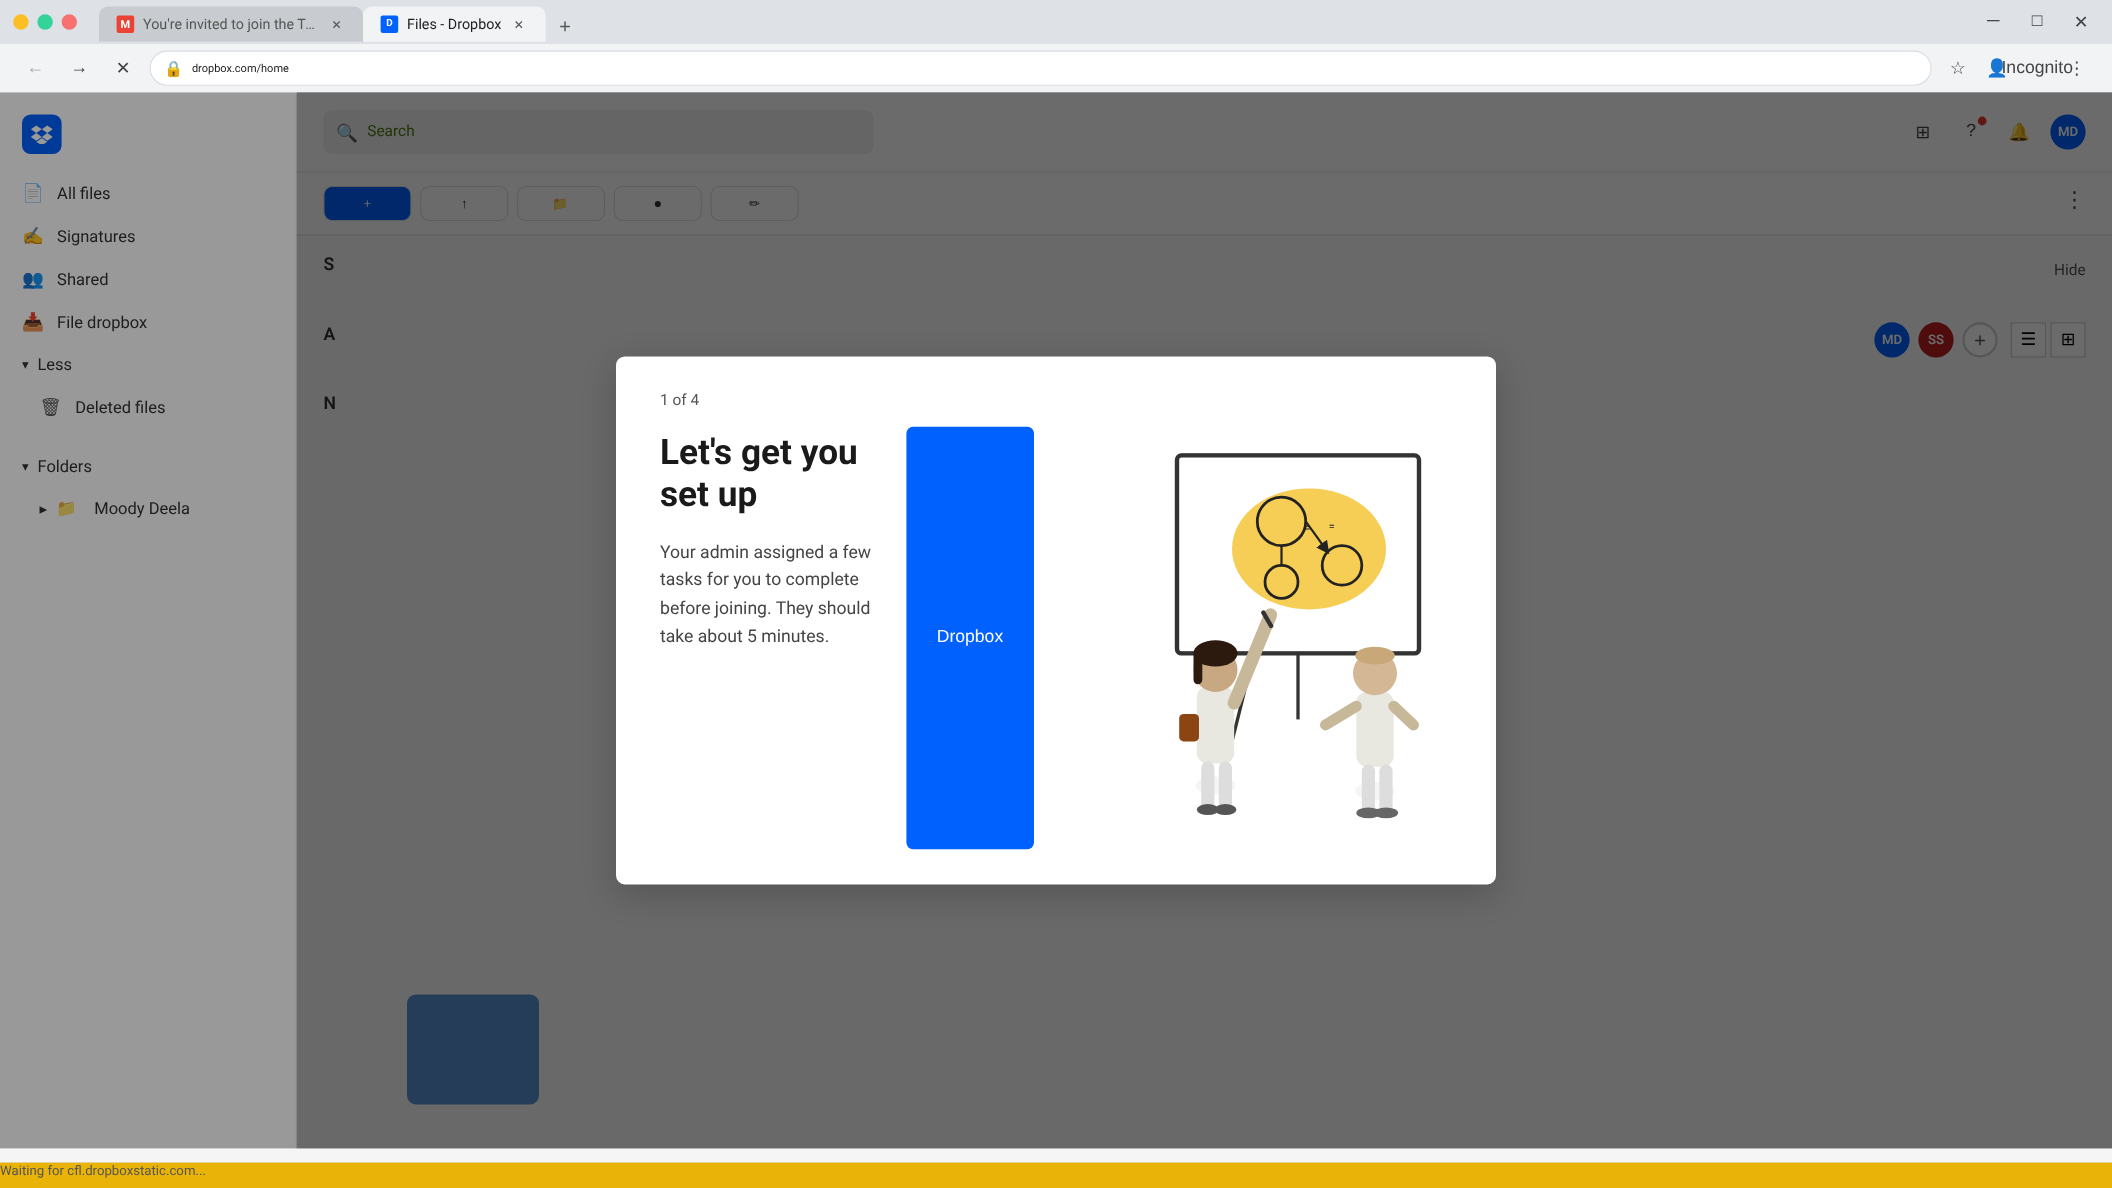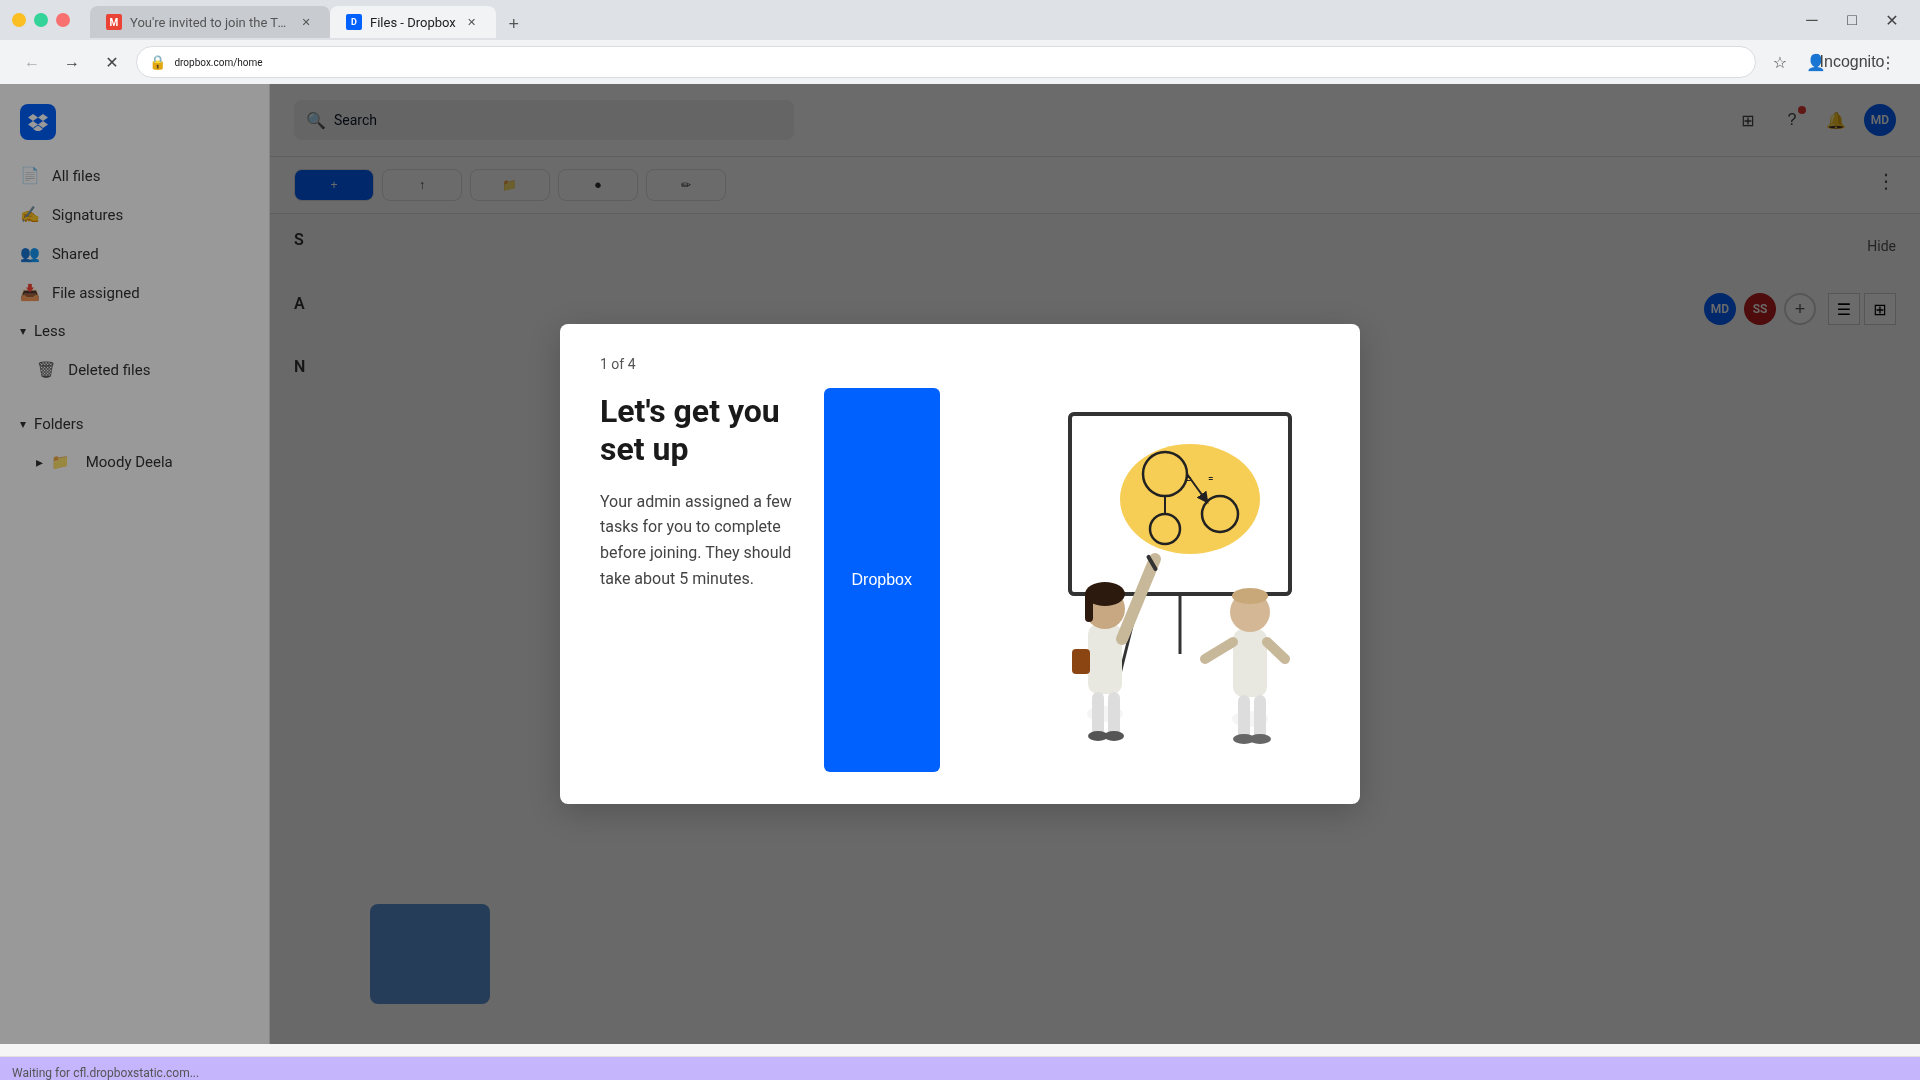--- a/index.html
+++ b/index.html
@@ -353,25 +353,25 @@
       display: flex; align-items: center; justify-content: center;
       font-size: 16px;
     }
 
     .status-bar {
       position: fixed;
       bottom: 0;
       left: 0;
       right: 0;
       height: 24px;
-      background: #c4b5fd;
+      background: #eab308;
       border-top: 1px solid #e0e0e0;
       display: flex;
-      align-items: flex-end;
-      padding: 0 12px;
+      align-items: flex-start;
+      padding: 0 0;
       font-size: 12px;
       color: #555;
     }
 
     
     .gmail-favicon {
       width: 16px; height: 16px;
       background: #ea4335;
       border-radius: 2px;
       display: flex; align-items: center; justify-content: center;
@@ -461,21 +461,21 @@
     <div class="sidebar-item">
       <span class="sidebar-icon">✍</span>
       <span>Signatures</span>
     </div>
     <div class="sidebar-item">
       <span class="sidebar-icon">👥</span>
       <span>Shared</span>
     </div>
     <div class="sidebar-item">
       <span class="sidebar-icon">📥</span>
-      <span>File assigned</span>
+      <span>File dropbox</span>
     </div>
     <div class="sidebar-section">
       <span class="chevron">▾</span>
       <span>Less</span>
     </div>
     <div class="sidebar-item" style="padding-left:36px;">
       <span class="sidebar-icon">🗑</span>
       <span>Deleted files</span>
     </div>
 
@@ -489,21 +489,21 @@
       <span style="margin-right:8px;">📁</span>
       <span>Moody Deela</span>
     </div>
   </div>
 
   <div class="content-area">
 
     <div class="content-header">
       <div class="search-bar">
         <span>🔍</span>
-        <span style="font-size:14px;color:#0f172a;">Search</span>
+        <span style="font-size:14px;color:#4d7c0f;">Search</span>
       </div>
       <div class="header-actions">
         <button class="nav-btn">⊞</button>
         <button class="nav-btn" style="position:relative;">
           ?
           <span style="position:absolute;top:2px;right:2px;width:8px;height:8px;background:#e53935;border-radius:50%;font-size:0;"> </span>
         </button>
         <button class="nav-btn">🔔</button>
         <div class="avatar blue">MD</div>
       </div>

